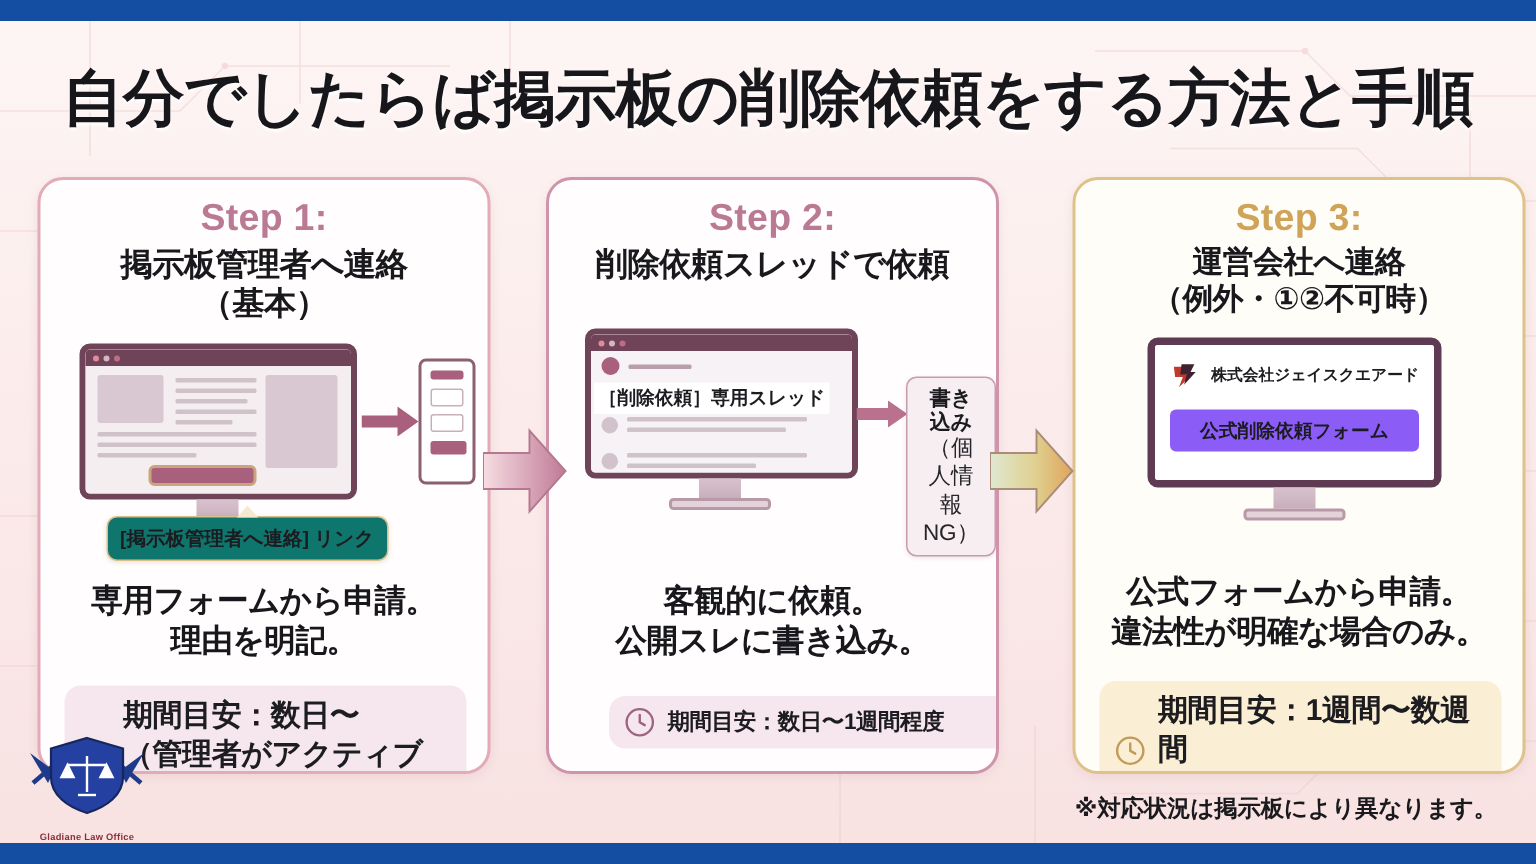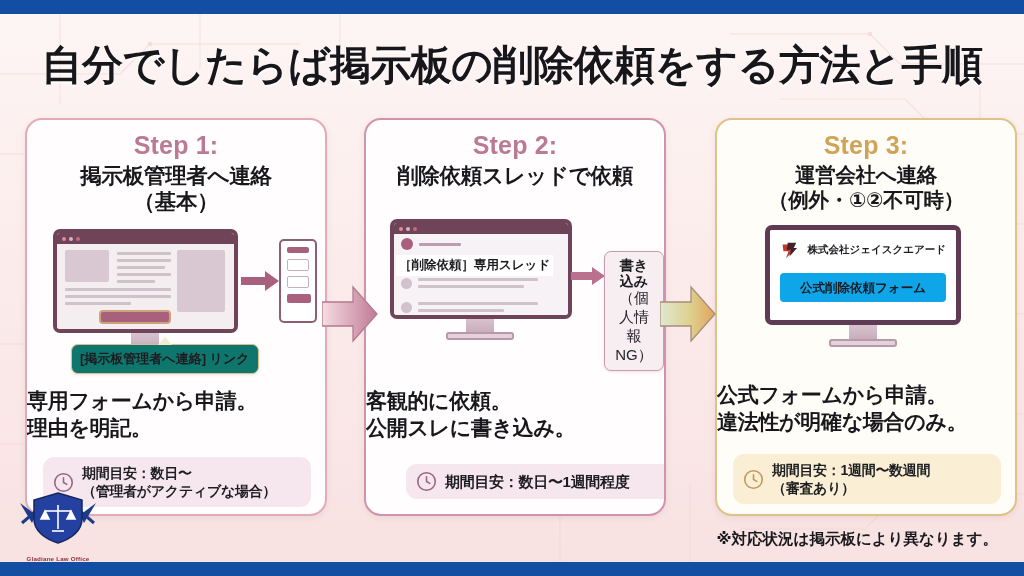--- a/index.html
+++ b/index.html
@@ -130,37 +130,37 @@
 
   .thread-tag {
     position:absolute; background:#fff;
     font-size:12.5px; font-weight:bold; color:#1b1b20;
     white-space:nowrap; z-index:3;
   }
 
   
   .desc {
     position:absolute; left:0; width:100%;
-    text-align:left; font-size:21px; font-weight:bold;
+    text-align:center; font-size:21px; font-weight:bold;
     color:#18181c; line-height:1.27; letter-spacing:-.3px;
   }
   .c1 .desc { top:268px; } .c2 .desc { top:268px; } .c3 .desc { top:262px; }
 
   .badge {
     position:absolute; left:16px; width:268px;
     border-radius:11px; display:flex; align-items:center; gap:8px;
     padding:7px 10px;
   }
   .c1 .badge, .c2 .badge { background:#f6e7ee; }
   .c3 .badge { background:#faeed4; }
   .c1 .badge { top:337px; } .c2 .badge { top:344px;margin-left:24px; } .c3 .badge { top:334px; }
 
   .clock { flex:0 0 auto; }
   .badge-text {
-    font-size:14px; font-weight:bold; color:#1d1d21; line-height:1.3;
+    font-size:20px; font-weight:bold; color:#1d1d21; line-height:1.3;
     letter-spacing:-.3px;
   }
   .c2 .badge-text { font-size:15px; }
 
   
   .big-arrow { position:absolute; z-index:6; }
 
   
   #footnote {
     position:absolute; right:26px; bottom:26px; z-index:6;
@@ -380,21 +380,21 @@
   <div class="illus" style="margin-top:12px;height:122px;">
     <div class="monitor" style="left:48px; top:0; width:196px; height:100px; border-width:5px; border-color:#5f3b53;">
       <div class="mon-body" style="background:#fff;position:relative;padding:10px 10px;">
         <div style="display:flex;align-items:center;gap:7px;margin-bottom:12px;">
           <svg width="21" height="21" viewBox="0 0 24 24">
             <path d="M3 5 H15 L12 11 H17 L7 21 L10 13 H4 Z" fill="#c0392b"></path>
             <path d="M9 3 H19 L16 9 H20 L11 19 L13 11 H8 Z" fill="#3e2230"></path>
           </svg>
           <span style="font-size:10.5px;font-weight:bold;color:#1b1b20;white-space:nowrap;">株式会社ジェイスクエアード</span>
         </div>
-        <div style="background:#0ea5e9;border-radius:4px;padding:5px 6px;text-align:center;">
+        <div style="background:#8b5cf6;border-radius:4px;padding:5px 6px;text-align:center;">
           <span style="font-size:12.5px;font-weight:bold;color:#1b1b20;white-space:nowrap;">公式削除依頼フォーム</span>
         </div>
       </div>
     </div>
     <div class="stand-neck" style="left:132px; top:100px; width:28px; height:14px;"></div>
     <div class="stand-base" style="left:112px; top:114px; width:68px; height:8px;"></div>
   </div>
 
   <div class="desc">
     <div>公式フォームから申請。</div>

